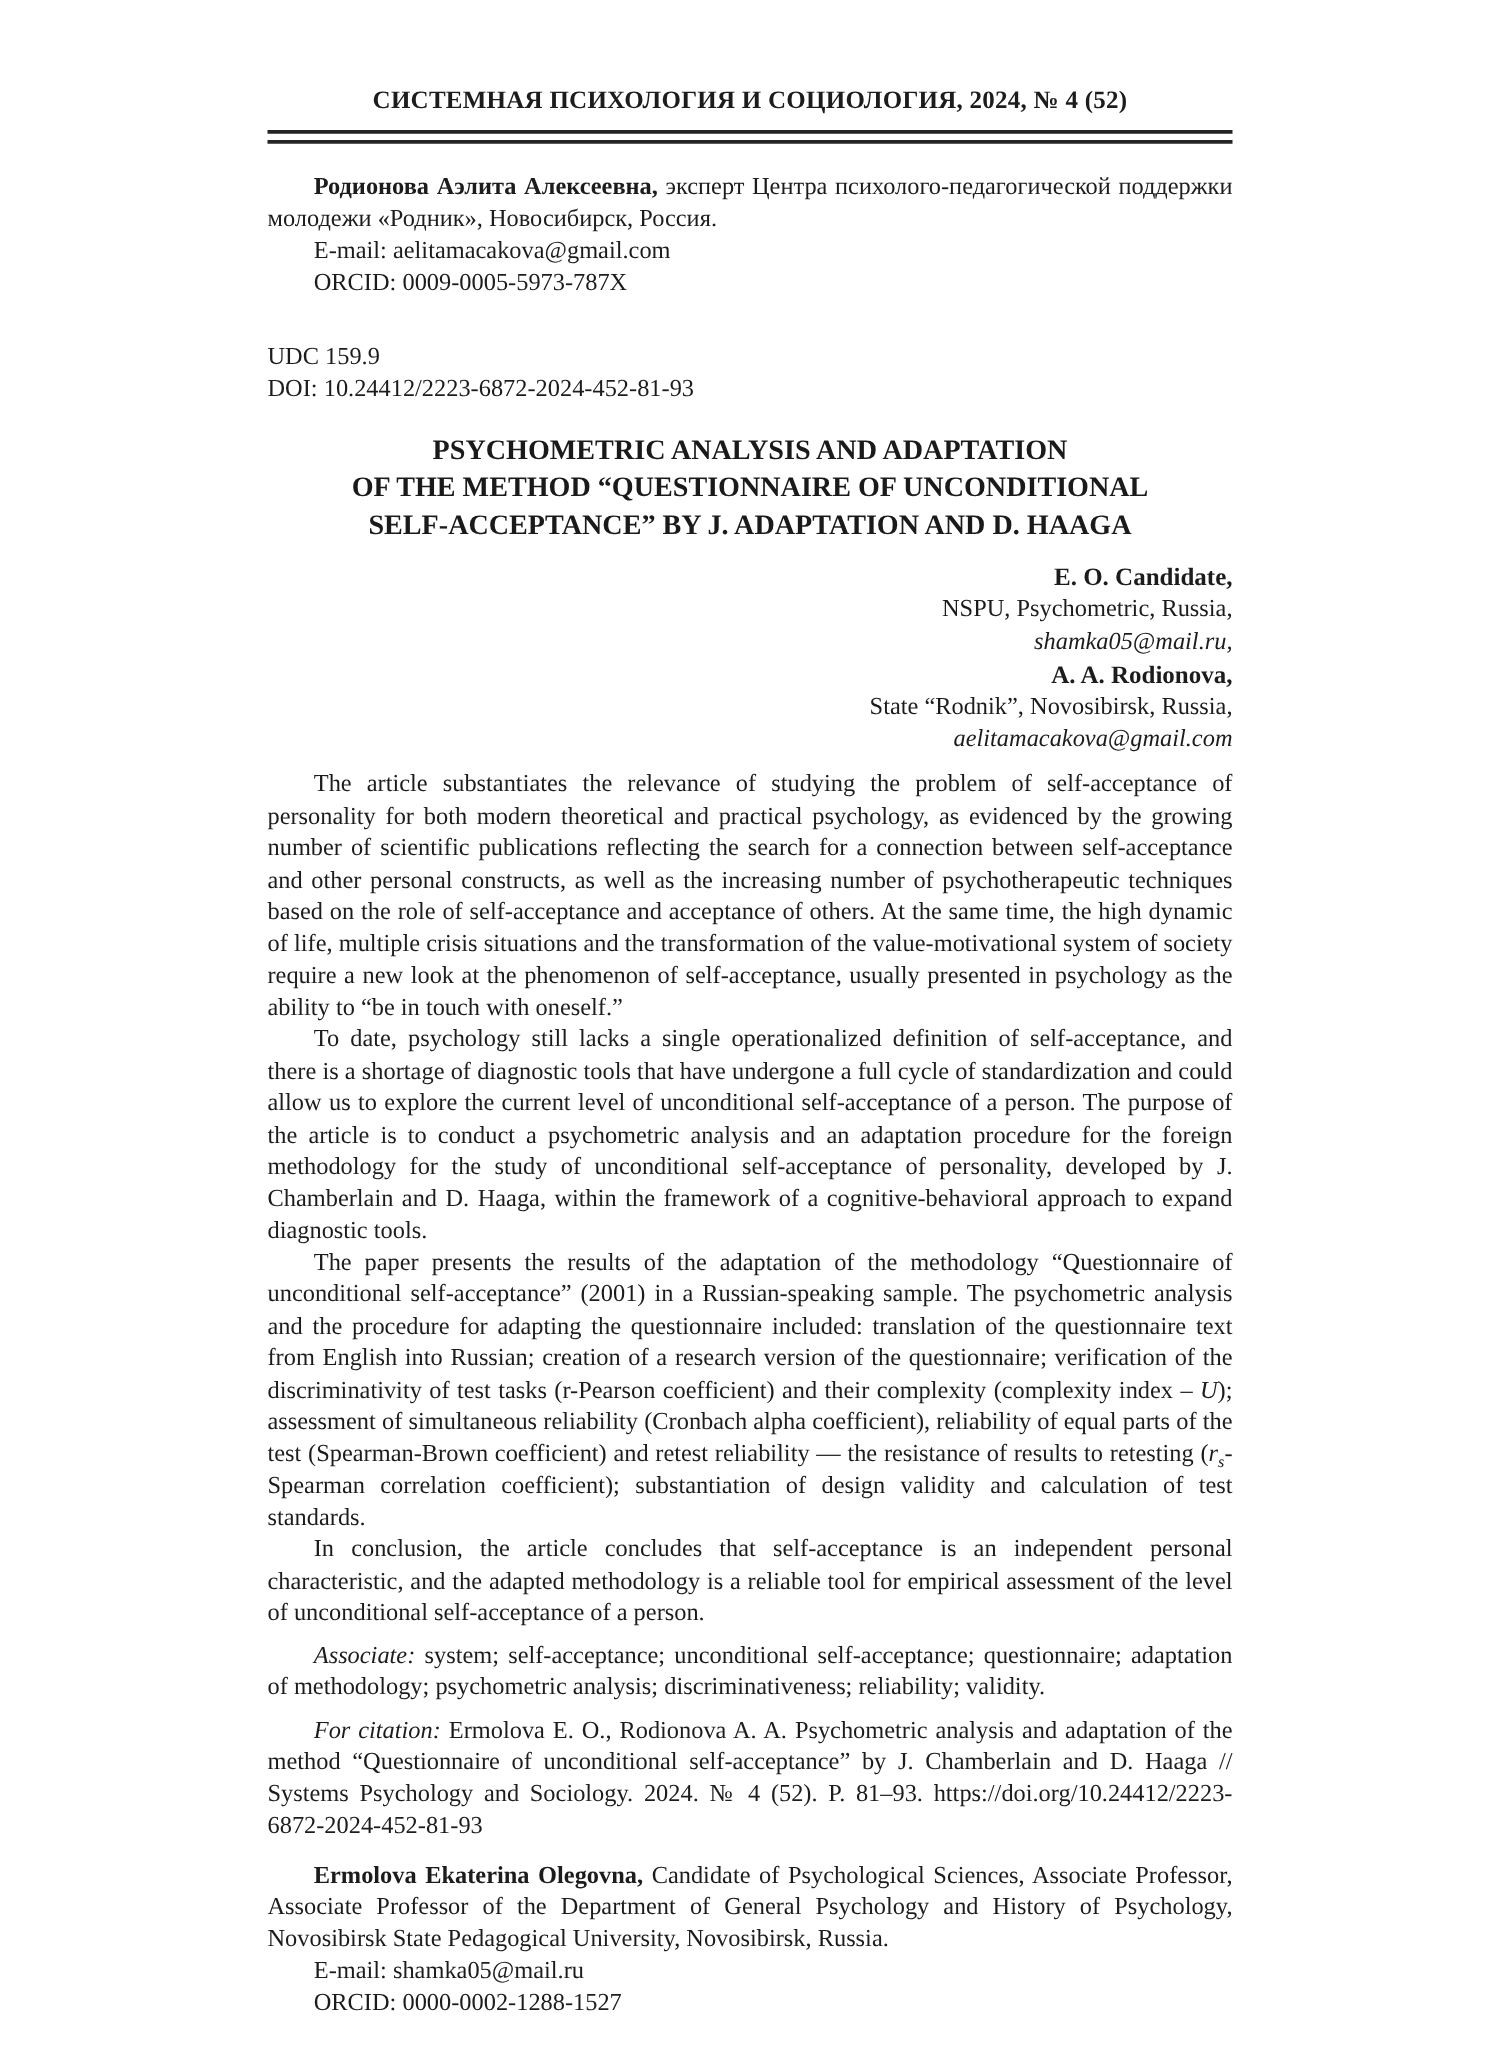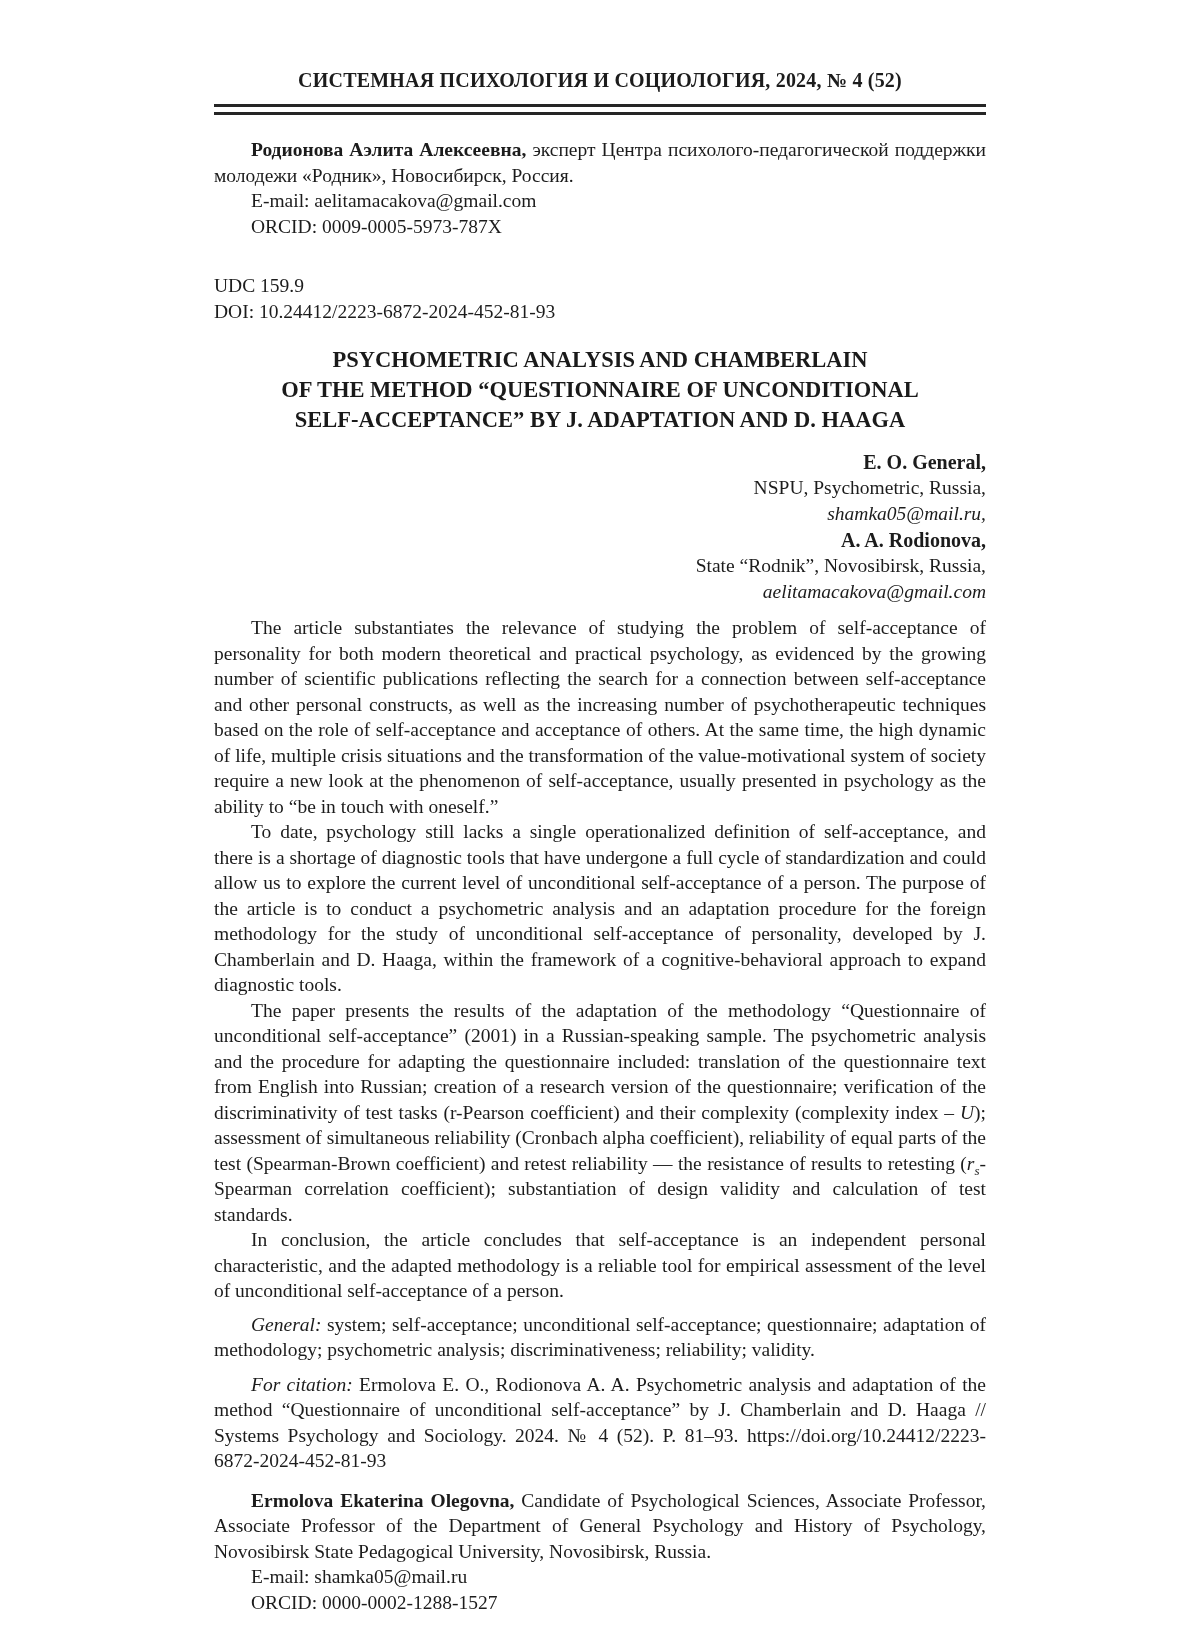--- a/index.html
+++ b/index.html
@@ -74,42 +74,42 @@
   <p class="para contributor-para"><b>Родионова Аэлита Алексеевна,</b> <span>эксперт Центра психолого-педагогической поддержки молодежи «Родник», Новосибирск, Россия.</span></p>
   <div class="contact-line">E-mail: aelitamacakova@gmail.com</div>
   <div class="contact-line">ORCID: 0009-0005-5973-787X</div>
 
   <div class="meta-block">
     <div>UDC 159.9</div>
     <div>DOI: 10.24412/2223-6872-2024-452-81-93</div>
   </div>
 
   <h1 class="title">
-    <span>PSYCHOMETRIC ANALYSIS AND CHAMBERLAIN</span>
+    <span>PSYCHOMETRIC ANALYSIS AND ADAPTATION</span>
     <span>OF THE METHOD “QUESTIONNAIRE OF UNCONDITIONAL</span>
     <span>SELF-ACCEPTANCE” BY J. ADAPTATION AND D. HAAGA</span>
   </h1>
 
   <div class="authors">
-    <div class="a-name">E. O. General,</div>
+    <div class="a-name">E. O. Candidate,</div>
     <div>NSPU, Psychometric, Russia,</div>
     <div class="a-mail">shamka05@mail.ru,</div>
     <div class="a-name">A. A. Rodionova,</div>
     <div>State “Rodnik”, Novosibirsk, Russia,</div>
     <div class="a-mail">aelitamacakova@gmail.com</div>
   </div>
 
   <div class="abstract">
     <p class="para">The article substantiates the relevance of studying the problem of self-acceptance of personality for both modern theoretical and practical psychology, as evidenced by the growing number of scientific publications reflecting the search for a connection between self-acceptance and other personal constructs, as well as the increasing number of psychotherapeutic techniques based on the role of self-acceptance and acceptance of others. At the same time, the high dynamic of life, multiple crisis situations and the transformation of the value-motivational system of society require a new look at the phenomenon of self-acceptance, usually presented in psychology as the ability to “be in touch with oneself.”</p>
     <p class="para">To date, psychology still lacks a single operationalized definition of self-acceptance, and there is a shortage of diagnostic tools that have undergone a full cycle of standardization and could allow us to explore the current level of unconditional self-acceptance of a person. The purpose of the article is to conduct a psychometric analysis and an adaptation procedure for the foreign methodology for the study of unconditional self-acceptance of personality, developed by J. Chamberlain and D. Haaga, within the framework of a cognitive-behavioral approach to expand diagnostic tools.</p>
     <p class="para"><span>The paper presents the results of the adaptation of the methodology “Questionnaire of unconditional self-acceptance” (2001) in a Russian-speaking sample. The psychometric analysis and the procedure for adapting the questionnaire included: translation of the questionnaire text from English into Russian; creation of a research version of the questionnaire; verification of the discriminativity of test tasks (r-Pearson coefficient) and their complexity (complexity index – </span><i class="sym-italic">U</i><span>); assessment of simultaneous reliability (Cronbach alpha coefficient), reliability of equal parts of the test (Spearman-Brown coefficient) and retest reliability — the resistance of results to retesting (</span><i class="sym-italic">r</i><sub class="sym-sub">s</sub><span>-Spearman correlation coefficient); substantiation of design validity and calculation of test standards.</span></p>
     <p class="para">In conclusion, the article concludes that self-acceptance is an independent personal characteristic, and the adapted methodology is a reliable tool for empirical assessment of the level of unconditional self-acceptance of a person.</p>
   </div>
 
-  <p class="para kw-para"><span class="lbl-italic">General:</span> <span>system; self-acceptance; unconditional self-acceptance; questionnaire; adaptation of methodology; psychometric analysis; discriminativeness; reliability; validity.</span></p>
+  <p class="para kw-para"><span class="lbl-italic">Associate:</span> <span>system; self-acceptance; unconditional self-acceptance; questionnaire; adaptation of methodology; psychometric analysis; discriminativeness; reliability; validity.</span></p>
 
   <p class="para cite-para"><span class="lbl-italic">For citation:</span> <span>Ermolova E. O., Rodionova A. A. Psychometric analysis and adaptation of the method “Questionnaire of unconditional self-acceptance” by J. Chamberlain and D. Haaga // Systems Psychology and Sociology. 2024. № 4 (52). P. 81–93. https://doi.org/10.24412/2223-6872-2024-452-81-93</span></p>
 
   <p class="para bio-para"><b>Ermolova Ekaterina Olegovna,</b> <span>Candidate of Psychological Sciences, Associate Professor, Associate Professor of the Department of General Psychology and History of Psychology, Novosibirsk State Pedagogical University, Novosibirsk, Russia.</span></p>
   <div class="contact-line">E-mail: shamka05@mail.ru</div>
   <div class="contact-line">ORCID: 0000-0002-1288-1527</div>
 
 
 </div>
 

